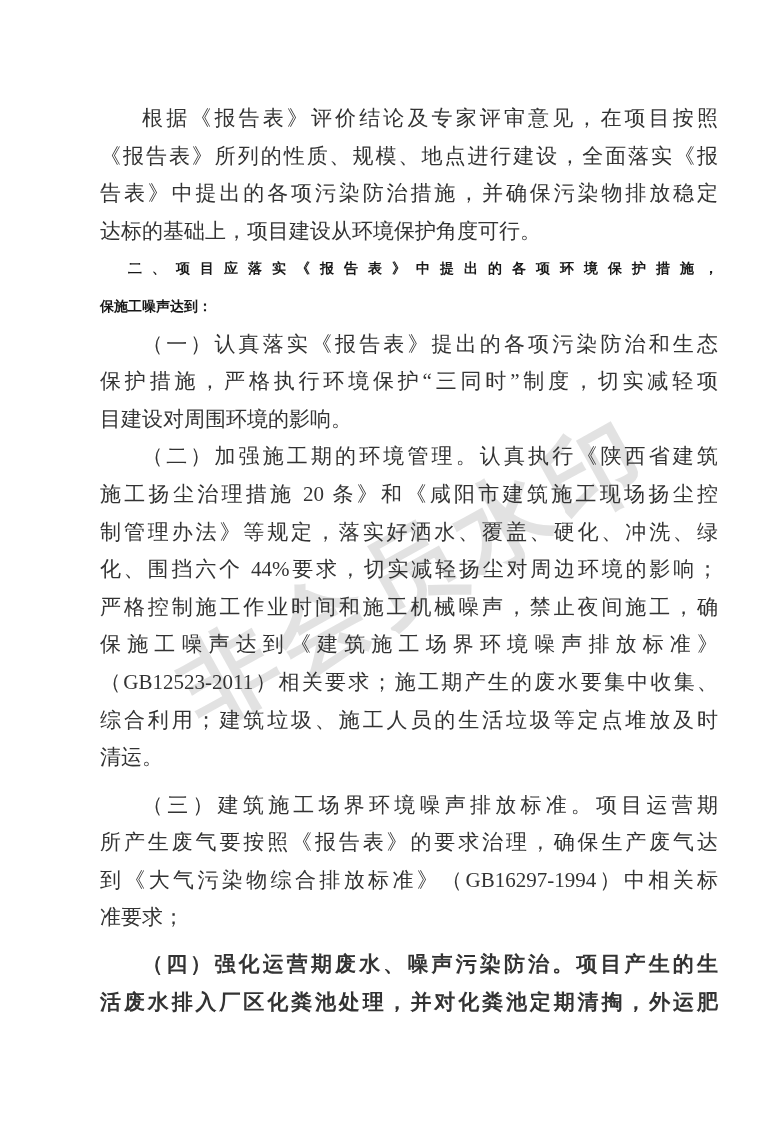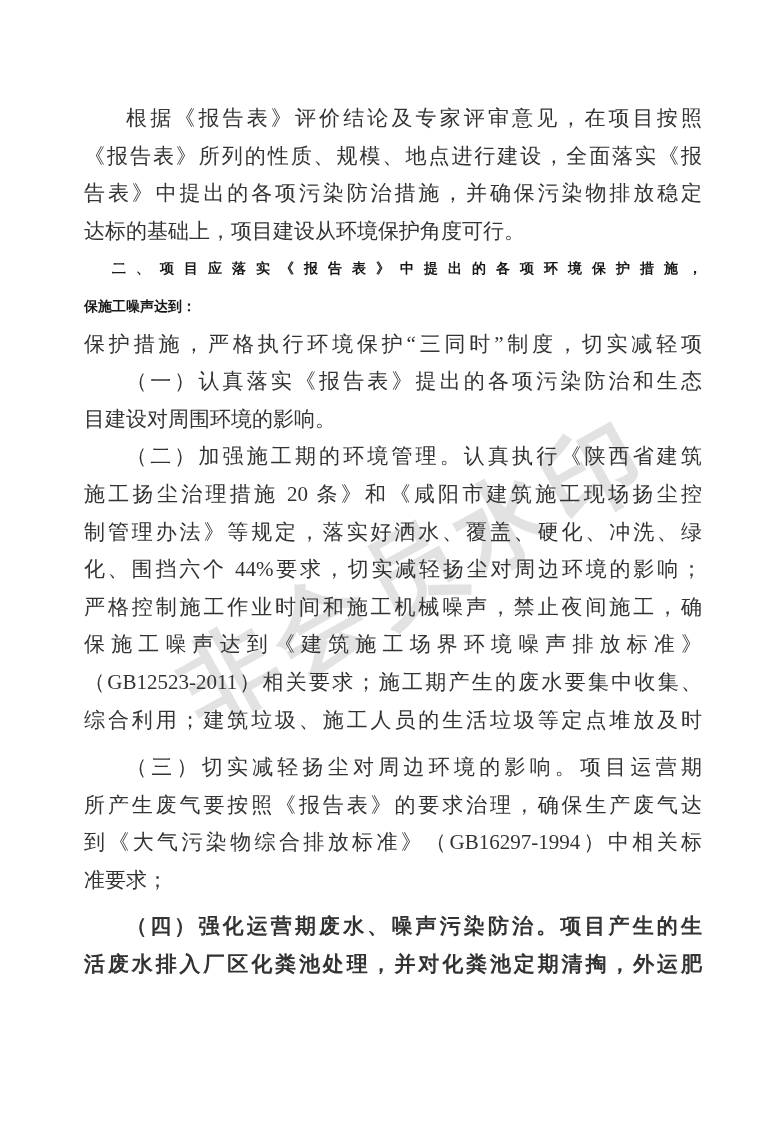--- a/index.html
+++ b/index.html
@@ -31,21 +31,21 @@
     white-space: nowrap;
     color: rgba(150, 150, 150, 0.28);
     transform: rotate(-29deg);
     transform-origin: 50% 50%;
     user-select: none;
     pointer-events: none;
   }
   
   .doc {
     position: absolute;
-    left: 84px;
+    left: 100px;
     top: 100px;
     width: 618px;
     z-index: 2;
     font-family: "Liberation Serif", "DejaVu Serif", serif;
     font-size: 21px;
     line-height: 37.6px;
     color: #333333;
   }
   .para { margin: 0; }
   
@@ -77,36 +77,37 @@
         <div class="line first">根据《报告表》评价结论及专家评审意见，在项目按照</div>
         <div class="line">《报告表》所列的性质、规模、地点进行建设，全面落实《报</div>
         <div class="line">告表》中提出的各项污染防治措施，并确保污染物排放稳定</div>
         <div class="line last">达标的基础上，项目建设从环境保护角度可行。</div>
       </div>
       <div class="para heading">
         <div class="line first">二、项目应落实《报告表》中提出的各项环境保护措施，</div>
         <div class="line last">保施工噪声达到：</div>
       </div>
       <div class="para body">
+        <div class="line first">（一）认真落实《报告表》提出的各项污染防治和生态</div>
         <div class="line">保护措施，严格执行环境保护“三同时”制度，切实减轻项</div>
-        <div class="line first">（一）认真落实《报告表》提出的各项污染防治和生态</div>
         <div class="line last">目建设对周围环境的影响。</div>
       </div>
       <div class="para body">
         <div class="line first">（二）加强施工期的环境管理。认真执行《陕西省建筑</div>
         <div class="line">施工扬尘治理措施 20 条》和《咸阳市建筑施工现场扬尘控</div>
         <div class="line">制管理办法》等规定，落实好洒水、覆盖、硬化、冲洗、绿</div>
         <div class="line">化、围挡六个 44%要求，切实减轻扬尘对周边环境的影响；</div>
         <div class="line">严格控制施工作业时间和施工机械噪声，禁止夜间施工，确</div>
         <div class="line">保施工噪声达到《建筑施工场界环境噪声排放标准》</div>
         <div class="line">（GB12523-2011）相关要求；施工期产生的废水要集中收集、</div>
         <div class="line">综合利用；建筑垃圾、施工人员的生活垃圾等定点堆放及时</div>
+        <div class="line last">清运。</div>
       </div>
       <div class="para body">
-        <div class="line first">（三）切实减轻扬尘对周边环境的影响。项目运营期</div>
+        <div class="line first">（三）建筑施工场界环境噪声排放标准。项目运营期</div>
         <div class="line">所产生废气要按照《报告表》的要求治理，确保生产废气达</div>
         <div class="line">到《大气污染物综合排放标准》（GB16297-1994）中相关标</div>
         <div class="line last">准要求；</div>
       </div>
       <div class="para body">
         <div class="line first">（四）强化运营期废水、噪声污染防治。项目产生的生</div>
         <div class="line last">活废水排入厂区化粪池处理，并对化粪池定期清掏，外运肥</div>
       </div>
     </div>
 </div>

